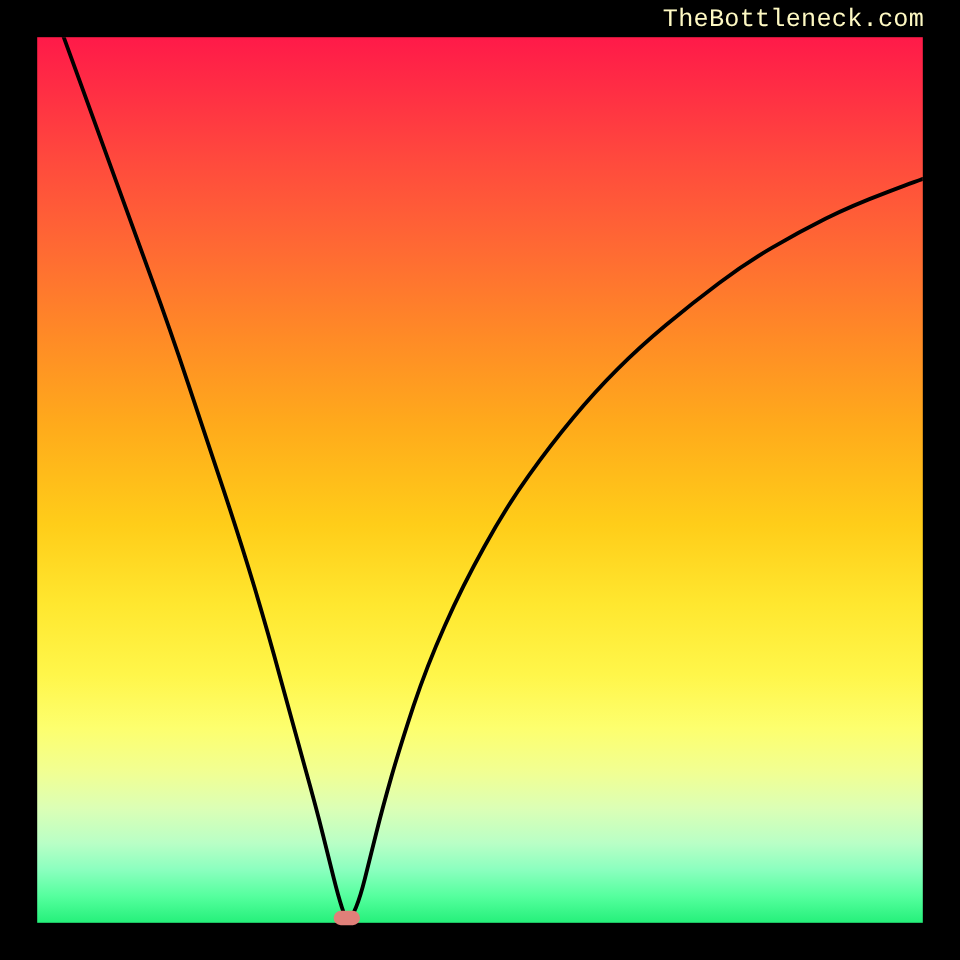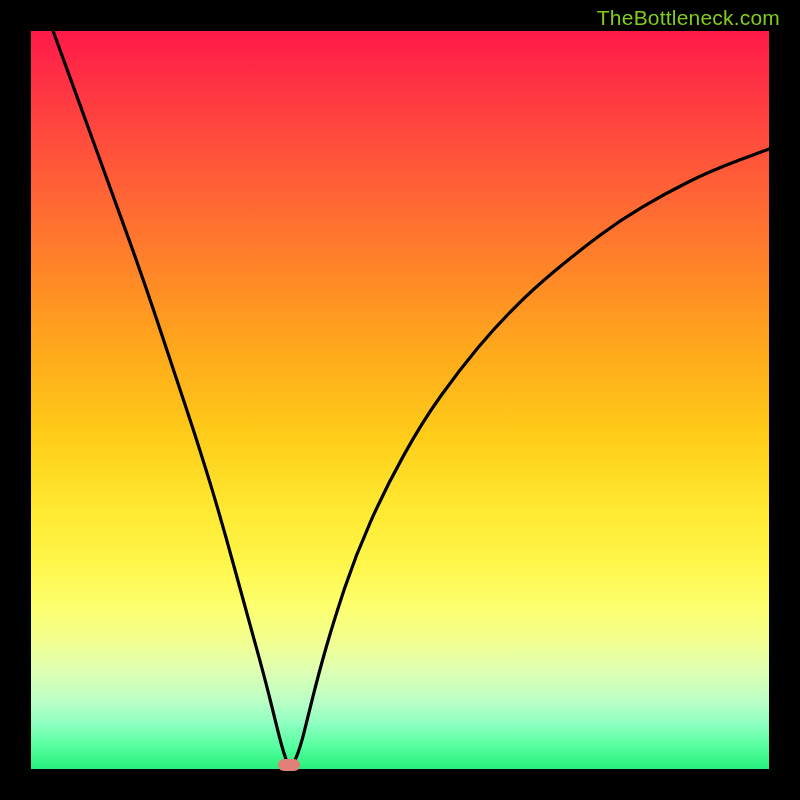--- a/index.html
+++ b/index.html
@@ -32,26 +32,27 @@
       #dcffb5 87%,
       #b9ffc6 91%,
       #8bffbf 94%,
       #55ff9e 97%,
       #25f07a 100%
     );
   }
   .watermark {
     position: absolute;
     top: 6px;
-    right: 20px;
+    right: 30px;
     font-size: 21px;
-    color: #84cc16;
+    color: #fef9c3;
     font-weight: 500;
     letter-spacing: 0.2px;
     user-select: none;
+    font-family: Liberation Mono, monospace;
   }
   svg.curve {
     position: absolute;
     left: 0;
     top: 0;
     width: 738px;
     height: 738px;
   }
   .minimum {
     position: absolute;

